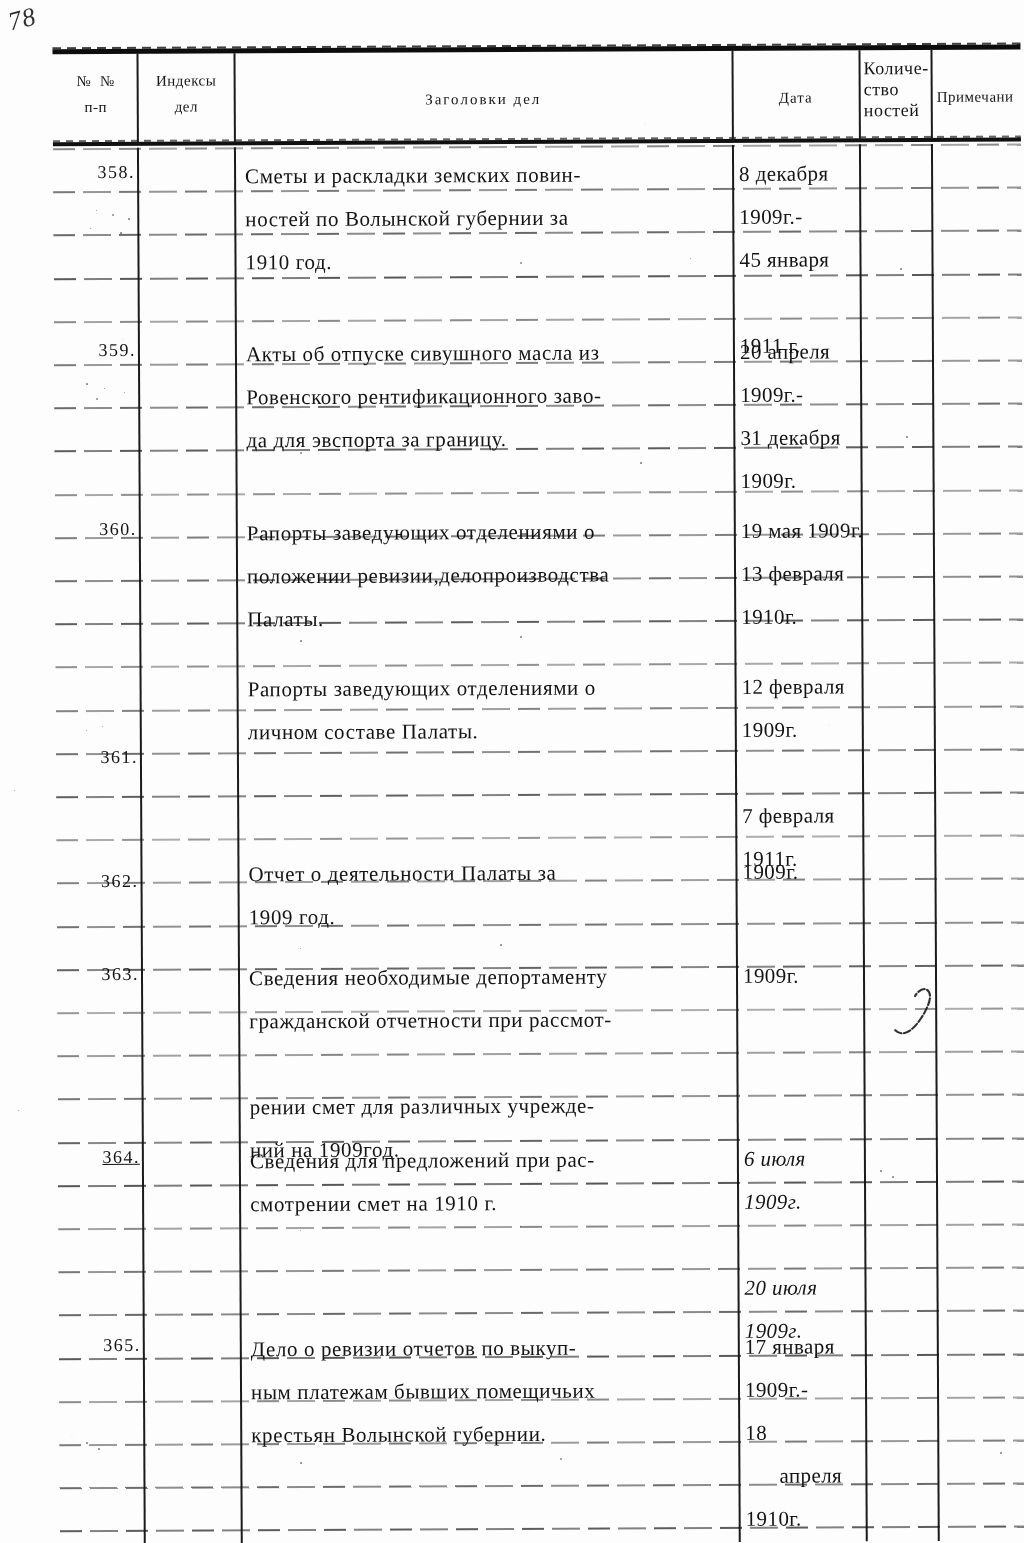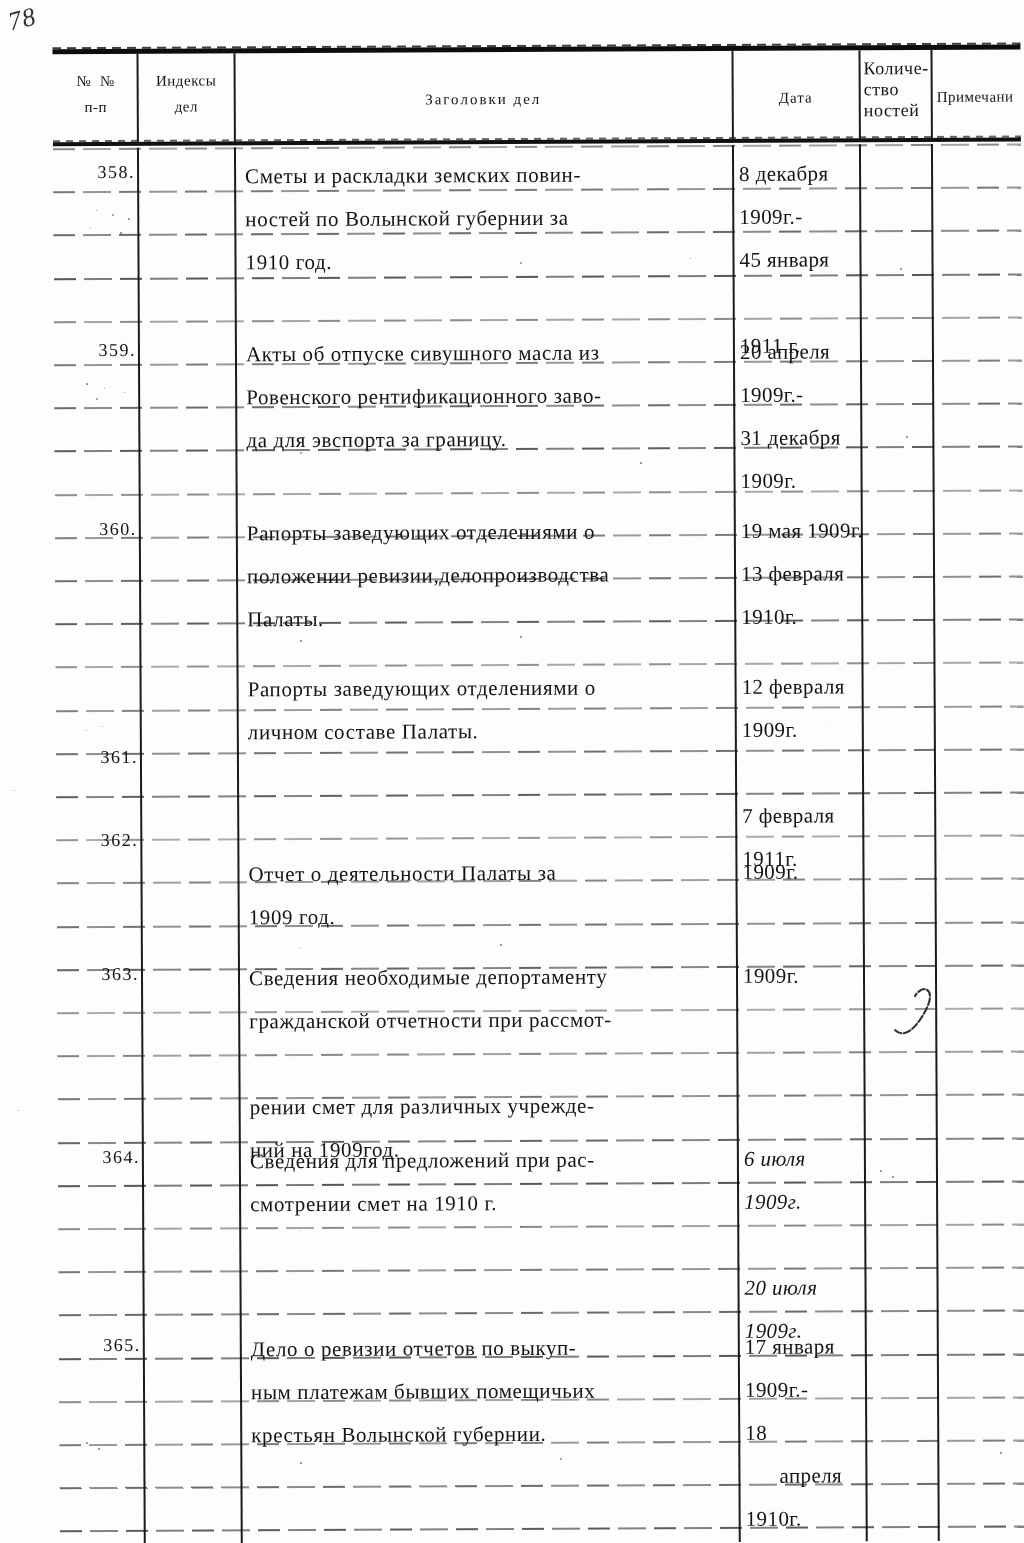--- a/index.html
+++ b/index.html
@@ -259,27 +259,27 @@
         <div class="cell date" style="top: 155px;"><span class="ln">8 декабря</span><span class="ln">1909г.-</span><span class="ln">45 января</span><span class="ln"></span><span class="ln">1911 г.</span></div>
         <div class="cell num" style="top: 338px;">359.</div>
         <div class="cell title" style="top: 333px;"><span class="ln">Акты об отпуске сивушного масла из</span><span class="ln">Ровенского рентификационного заво-</span><span class="ln">да для эвспорта за границу.</span></div>
         <div class="cell date" style="top: 333px;"><span class="ln">20 апреля</span><span class="ln">1909г.-</span><span class="ln">31 декабря</span><span class="ln">1909г.</span></div>
         <div class="cell num" style="top: 517px;">360.</div>
         <div class="cell title" style="top: 512px;"><span class="ln">Рапорты заведующих отделениями о</span><span class="ln">положении ревизии,делопроизводства</span><span class="ln">Палаты.</span></div>
         <div class="cell date" style="top: 512px;"><span class="ln">19 мая 1909г.</span><span class="ln">13 февраля</span><span class="ln">1910г.</span></div>
         <div class="cell num" style="top: 713px; margin-top: 32px;">361.</div>
         <div class="cell title" style="top: 668px;"><span class="ln">Рапорты заведующих отделениями о</span><span class="ln">личном составе Палаты.</span></div>
         <div class="cell date" style="top: 668px;"><span class="ln">12 февраля</span><span class="ln">1909г.</span><span class="ln"></span><span class="ln">7 февраля</span><span class="ln">1911г.</span></div>
-        <div class="cell num" style="top: 828px;">362.</div>
+        <div class="cell num" style="top: 869px;">362.</div>
         <div class="cell title" style="top: 853px;"><span class="ln">Отчет о деятельности Палаты за</span><span class="ln">1909 год.</span></div>
         <div class="cell date" style="top: 853px;"><span class="ln">1909г.</span></div>
         <div class="cell num" style="top: 962px;">363.</div>
         <div class="cell title" style="top: 957px;"><span class="ln">Сведения необходимые депортаменту</span><span class="ln">гражданской отчетности при рассмот-</span><span class="ln"></span><span class="ln">рении смет для различных учрежде-</span><span class="ln">ний на 1909год.</span></div>
         <div class="cell date" style="top: 957px;"><span class="ln">1909г.</span></div>
-        <div class="cell num" style="top: 1145px;">364.</div>
+        <div class="cell num" style="top: 1145px; text-decoration: underline;">364.</div>
         <div class="cell title" style="top: 1140px;"><span class="ln">Сведения для предложений при рас-</span><span class="ln">смотрении смет на 1910 г.</span></div>
         <div class="cell date" style="top: 1140px; font-style: italic;"><span class="ln">6 июля</span><span class="ln">1909г.</span><span class="ln"></span><span class="ln">20 июля</span><span class="ln">1909г.</span></div>
         <div class="cell num" style="top: 1333px;">365.</div>
         <div class="cell title" style="top: 1328px;"><span class="ln">Дело о ревизии отчетов по выкуп-</span><span class="ln">ным платежам бывших помещичьих</span><span class="ln">крестьян Волынской губернии.</span></div>
         <div class="cell date" style="top: 1328px;"><span class="ln">17 января</span><span class="ln">1909г.-</span><span class="ln">18</span><span class="ln shift">апреля</span><span class="ln">1910г.</span></div>
       </div>
 
     <svg id="tick" viewBox="0 0 60 62">
       <path d="M2 52 C 10 60, 20 52, 28 40 C 36 28, 40 16, 34 12 C 30 9, 24 14, 22 18" fill="none" stroke="#1a1a1a" stroke-width="2.1" stroke-linecap="round" stroke-dasharray="7 2.5" opacity=".9"></path>
     </svg>

